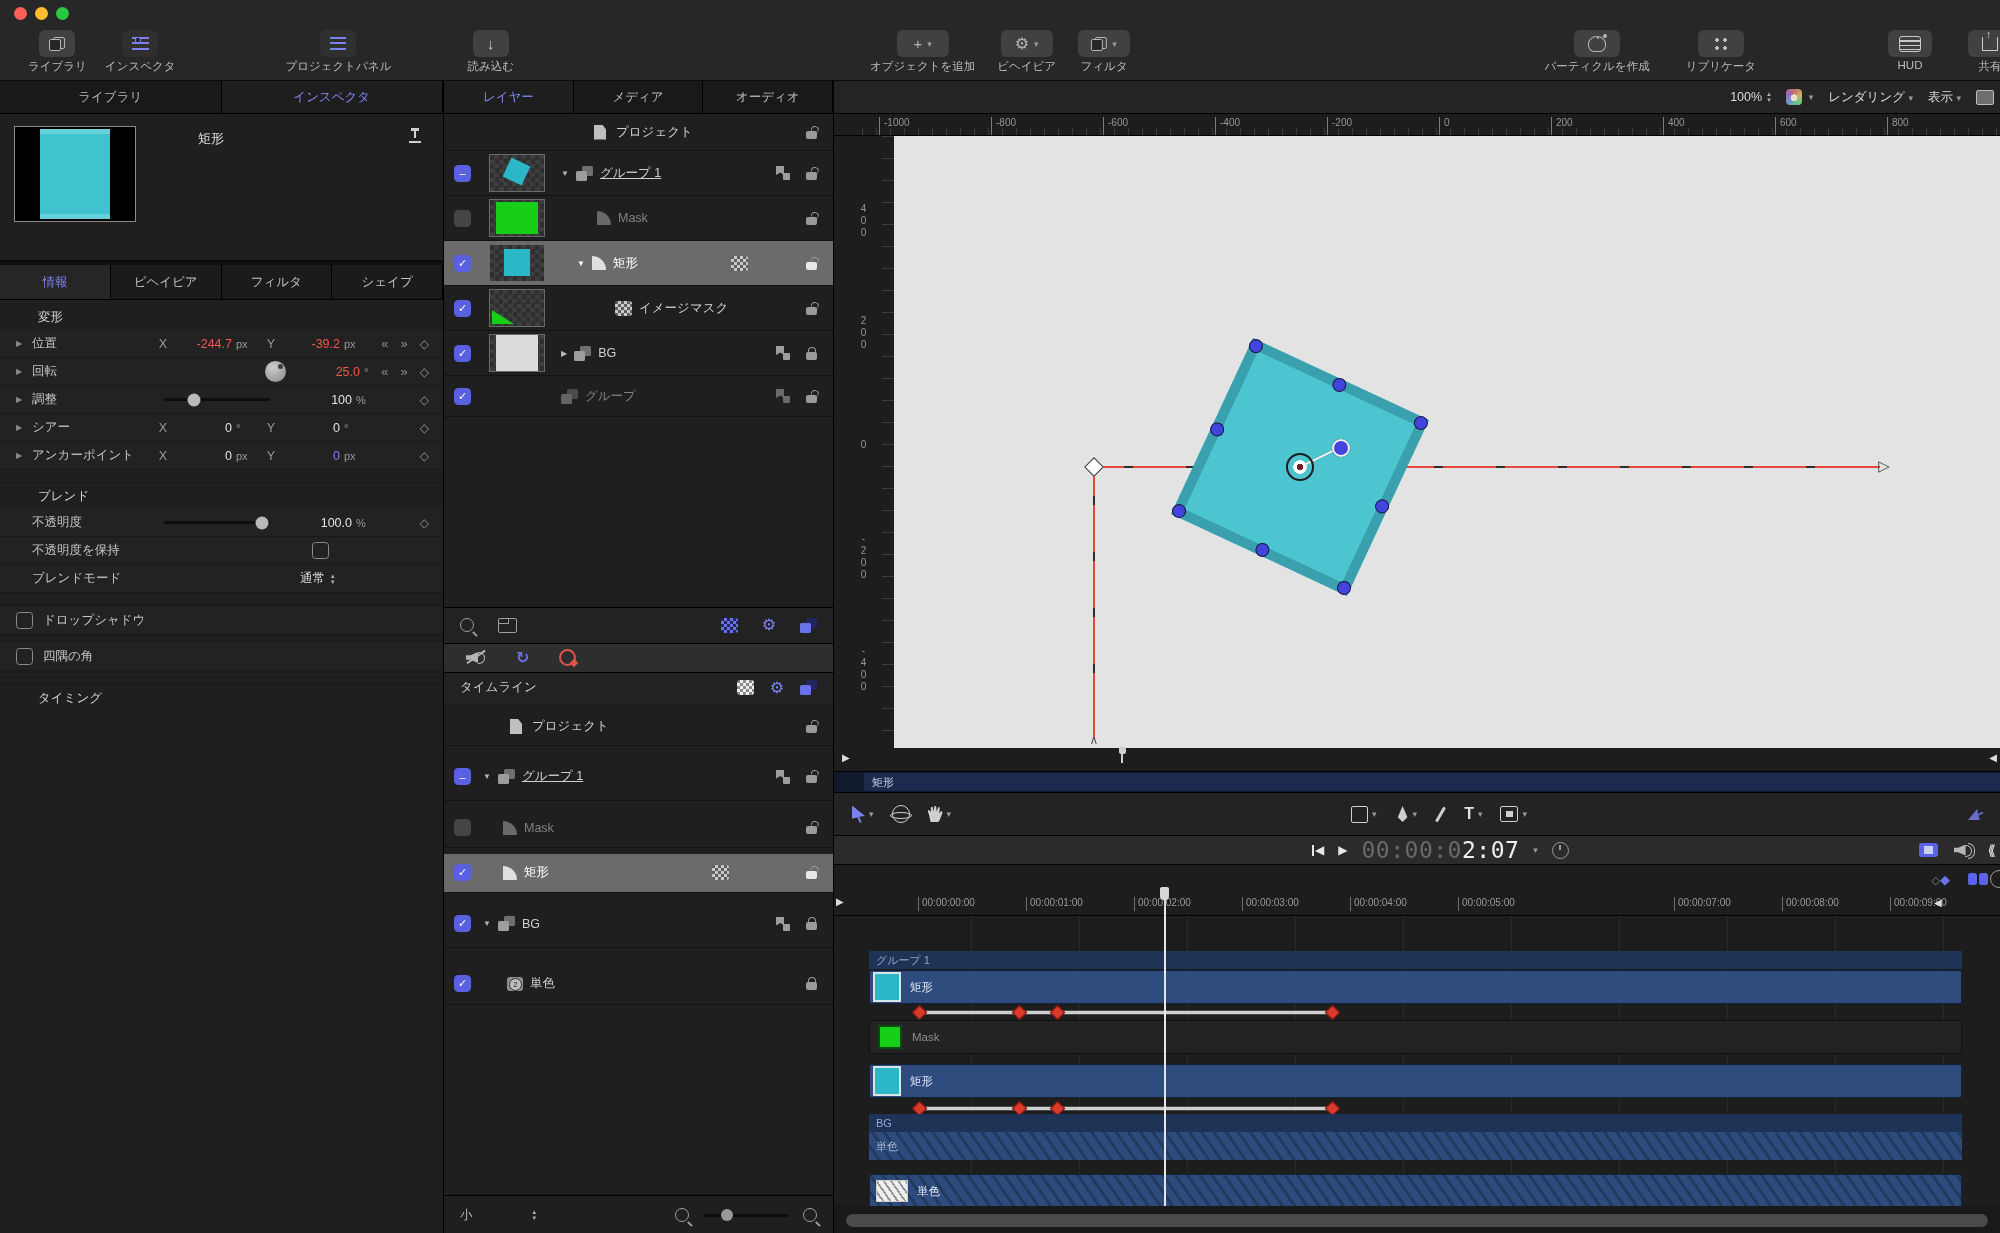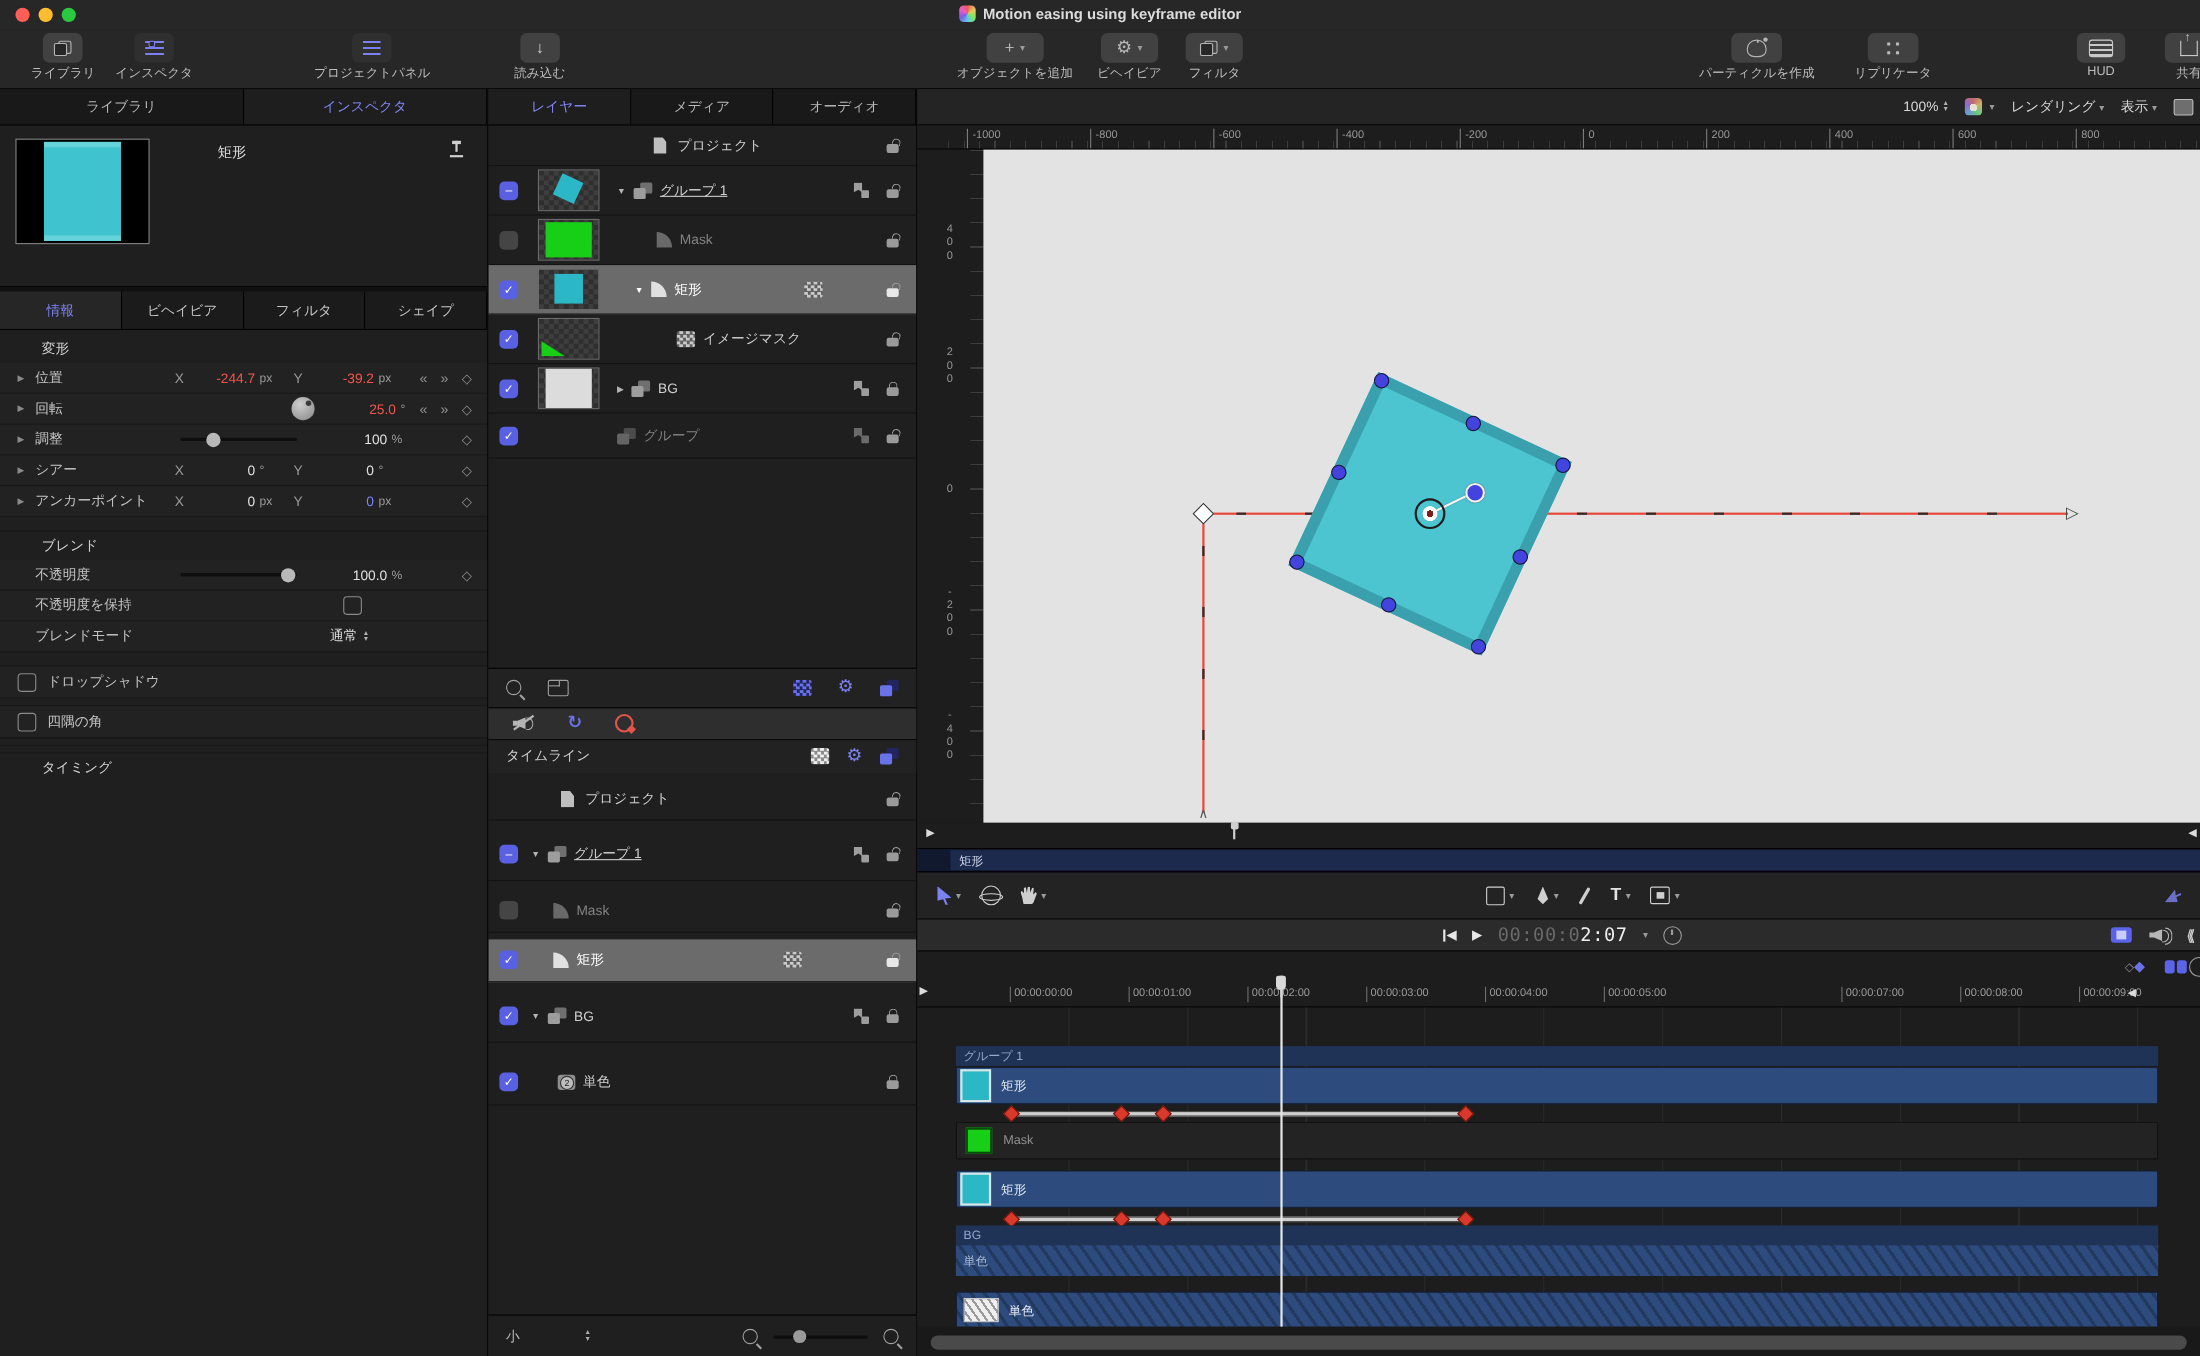--- a/index.html
+++ b/index.html
@@ -174,21 +174,21 @@
   .pen-t{width:12px;height:16px;background:#cfcfcf;clip-path:polygon(50% 0,90% 70%,50% 100%,10% 70%);}
   .brush-t{width:3px;height:17px;background:#cfcfcf;transform:rotate(30deg);border-radius:2px;}
   .ttool{font-size:16px;color:#e2e2e2;font-weight:bold;}
   .maskrect{width:16px;height:14px;border:1.7px solid #cfcfcf;border-radius:2px;display:flex;align-items:center;justify-content:center;}
   .maskrect i{width:7px;height:6px;background:#cfcfcf;display:block;}
   
   .transport{height:28px;background:#2b2b2b;border-bottom:1px solid #000;position:relative;flex:none;}
   .tcenter{position:absolute;left:41%;top:0;height:100%;display:flex;align-items:center;gap:14px;}
   .skip{display:flex;align-items:center;color:#e8e8e8;font-size:12px;}
   .skip .bar{width:2px;height:11px;background:#e8e8e8;margin-right:1px;}
-  .timecode{font-family:"DejaVu Sans Mono","Liberation Mono",monospace;font-size:17px;color:#efefef;letter-spacing:.5px;}
+  .timecode{font-family:"DejaVu Sans Mono","Liberation Mono",monospace;font-size:23px;color:#efefef;letter-spacing:.5px;}
   .timecode .dim{color:#6a6a6a;}
   .stopw{width:15px;height:15px;border:1.8px solid #9a9a9a;border-radius:50%;position:relative;}
   .stopw::after{content:"";position:absolute;left:6px;top:2px;width:1.8px;height:5px;background:#9a9a9a;}
   .tright{position:absolute;right:8px;top:0;height:100%;display:flex;align-items:center;gap:16px;}
   .film{width:19px;height:14px;background:#5a63ea;border-radius:3px;display:flex;align-items:center;justify-content:center;}
   .film i{width:9px;height:8px;background:#c9cdf8;display:block;}
   .chev3{color:#d5d5d5;font-size:14px;letter-spacing:-4px;}
   
   .tlicons{height:28px;display:flex;align-items:center;justify-content:flex-end;gap:18px;padding-right:12px;background:#1d1d1d;flex:none;}
   .kfic{color:#6a72e8;font-size:13px;}
@@ -222,23 +222,20 @@
 <body>
 
 <div class="app">
 
   <div class="tbar">
     <div class="dots">
       <span class="dot" style="background:#ff5f57"></span>
       <span class="dot" style="background:#febc2e"></span>
       <span class="dot" style="background:#28c840"></span>
     </div>
-    <div class="title">
-      <span class="appico"></span><span>Motion easing using keyframe editor</span>
-    </div>
   </div>
 
   <div class="toolbar">
     <div class="tgroup" style="left:28px;gap:18px;">
       <div class="tbtn">
         <span class="ic on">
             <span class="sq2">
               <i></i>
               <i></i>
             </span>

